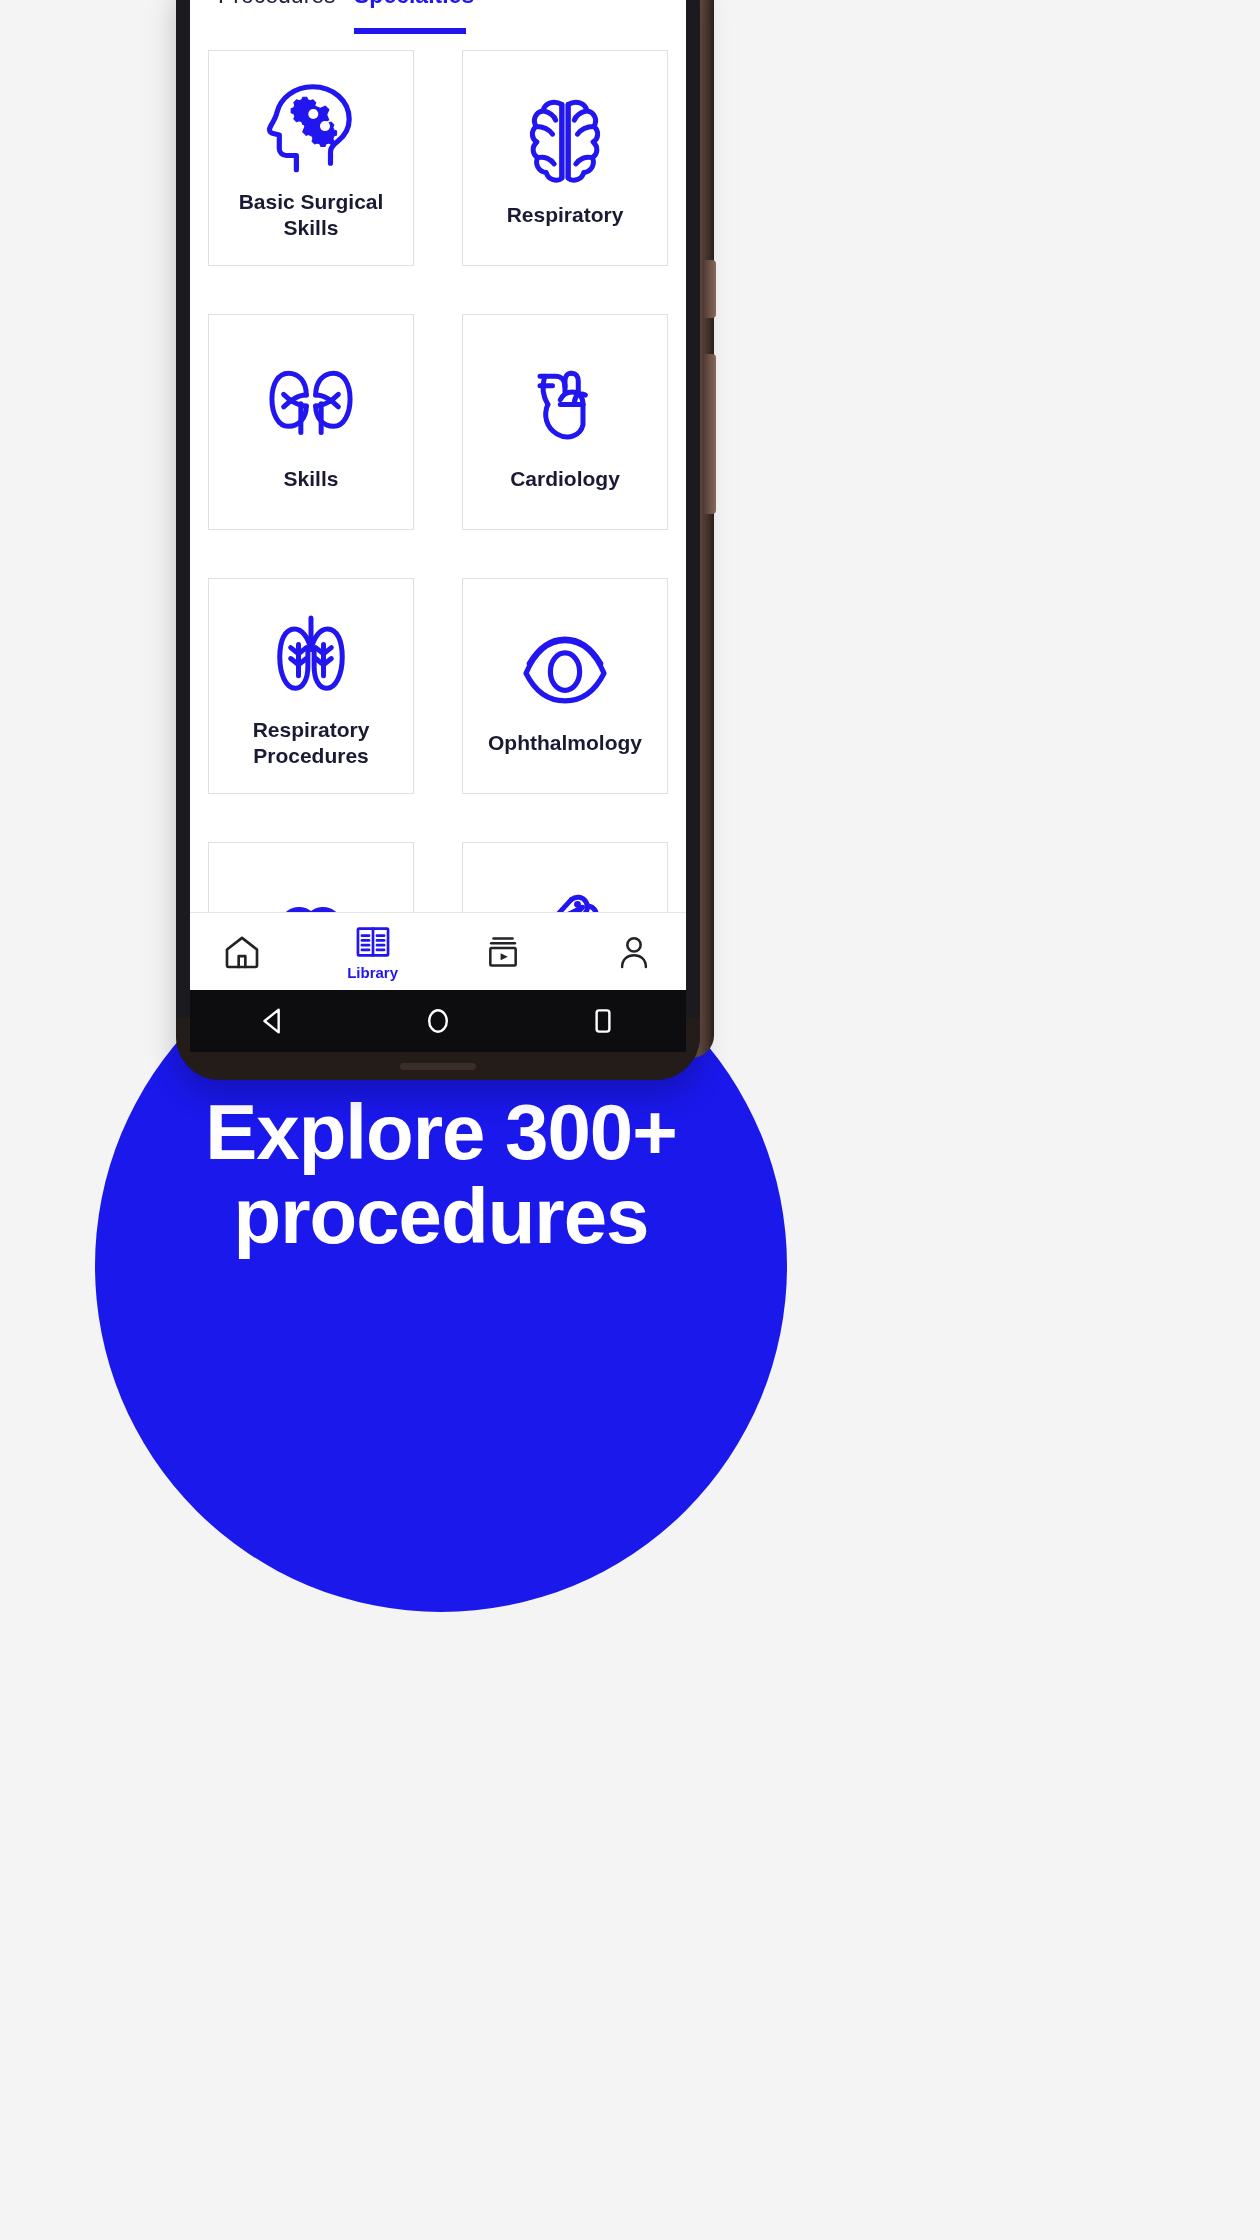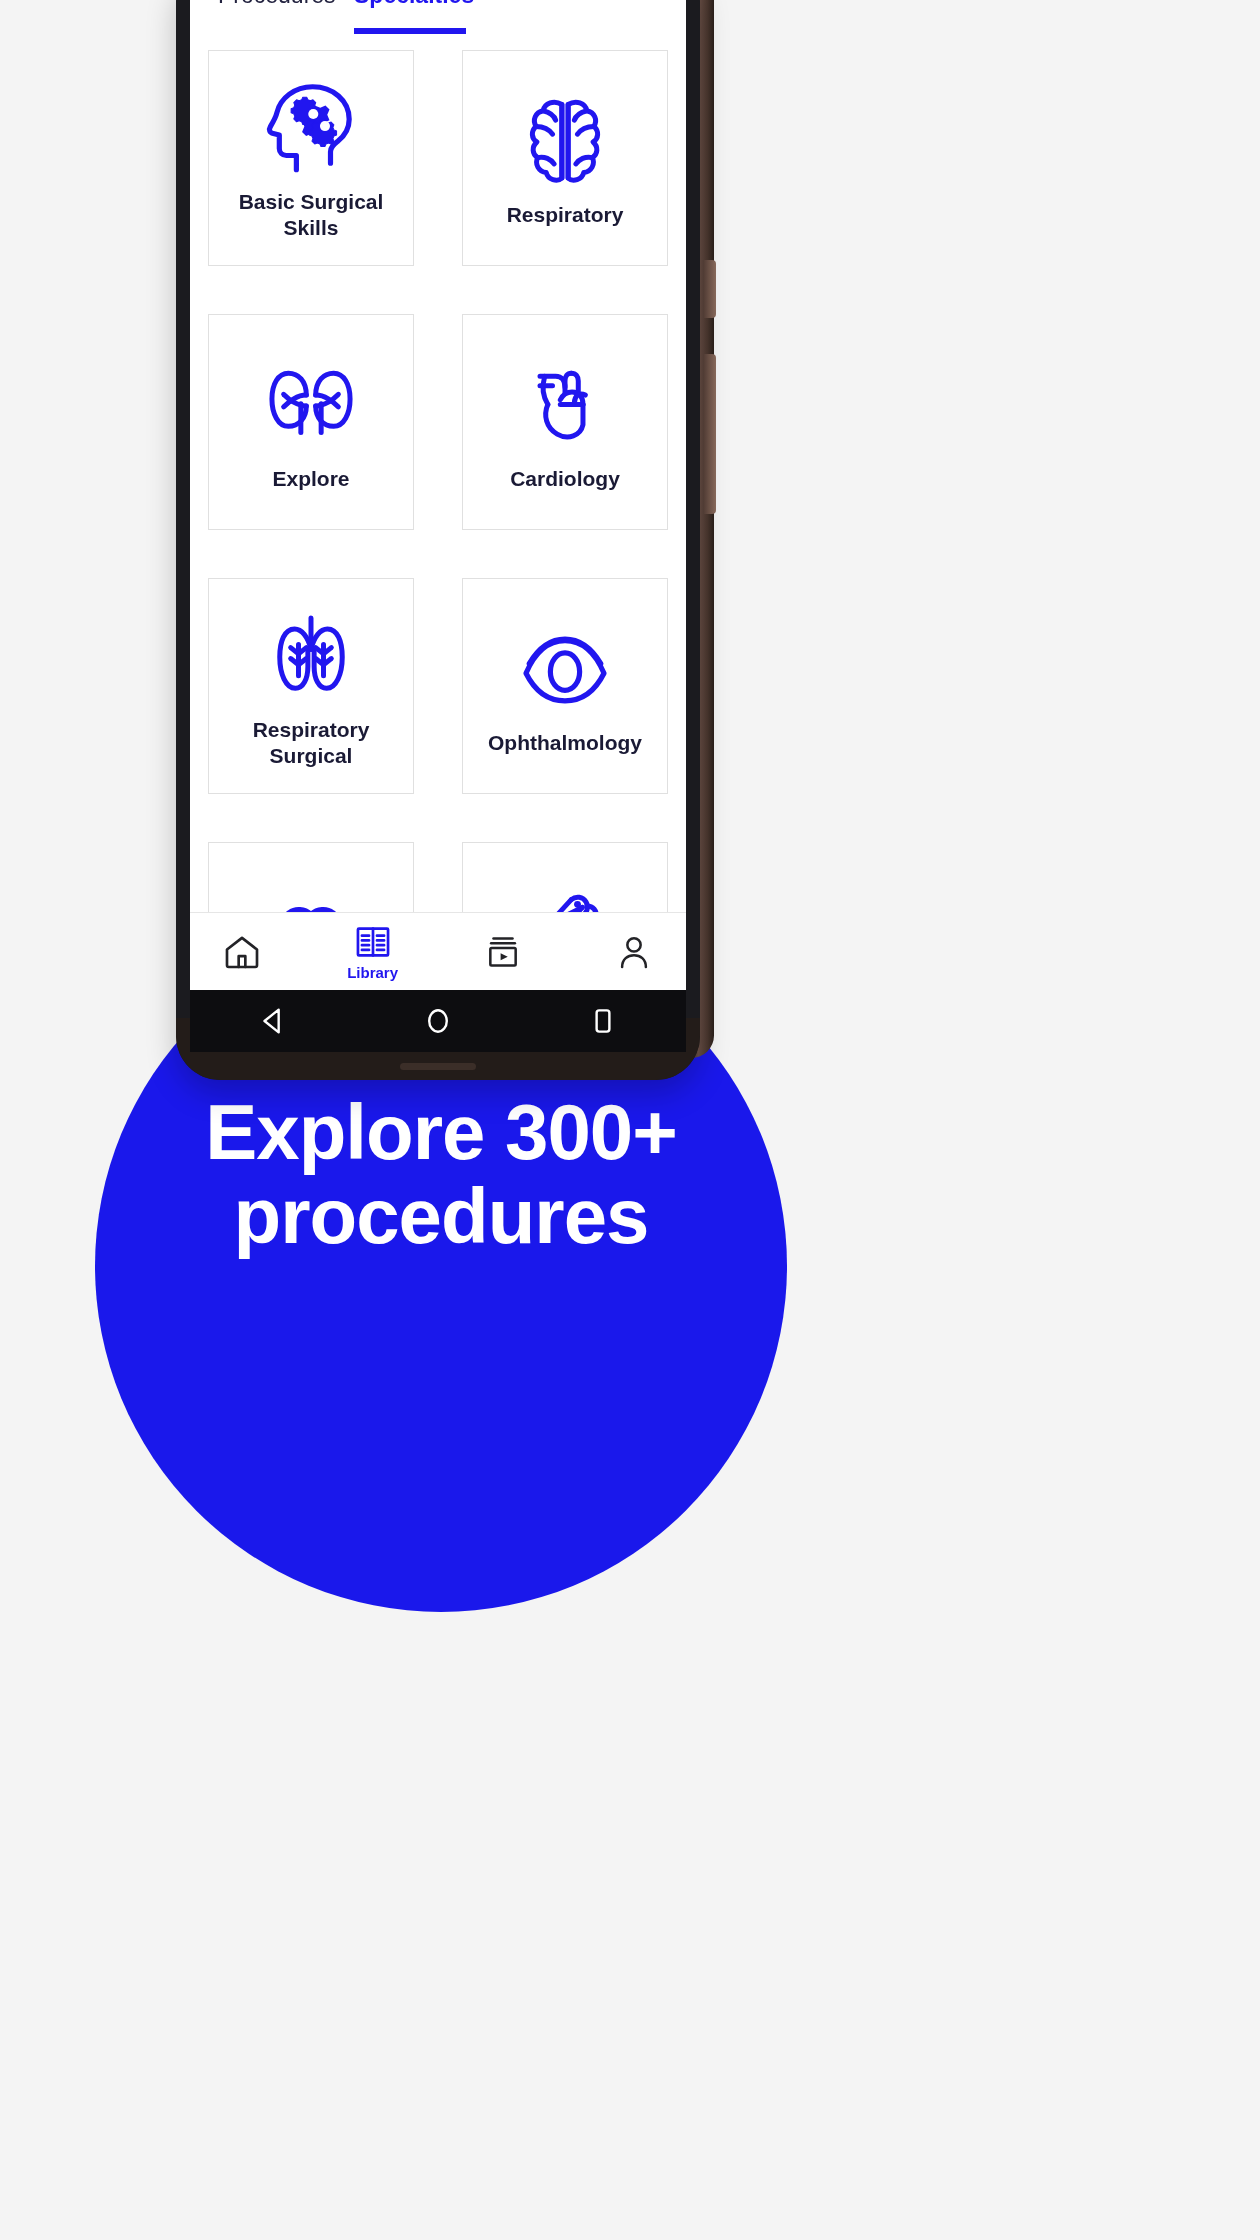--- a/index.html
+++ b/index.html
@@ -271,21 +271,21 @@
               <path d="M25.5 30.5 L25.5 49"></path>
 
               <path d="M35 25 C35 16 40 11 46.5 11 C53 11 57 18 57 27.5 C57 37 53 45 46.5 45 C40 45 35 40 35 32"></path>
               <path d="M35 25 C40 25 42 27 45 28.5"></path>
               <path d="M35 32 C40 32 42 30 45 28.5"></path>
               <path d="M45 28.5 L49.5 24.5"></path>
               <path d="M45 28.5 L49.5 32.5"></path>
               <path d="M38.5 30.5 L38.5 49"></path>
             </svg>
           </div>
-          <div class="card-label">Explore</div>
+          <div class="card-label">Skills</div>
         </div>
 
         <div class="card">
           <div class="card-icon">
             <svg width="100" height="100" viewBox="0 0 64 64" fill="none" stroke="#2116ef" stroke-width="3.2" stroke-linecap="round" stroke-linejoin="round">
 
               <path d="M16 13 H26 C30 13 32 16 32 20"></path>
               <path d="M16 19 H24"></path>
               <path d="M19 13 C17 20 18 26 21 31"></path>
 
@@ -313,21 +313,21 @@
               <path d="M24 30 L29 26"></path>
               <path d="M24 37 L19 33"></path>
               <path d="M24 37 L29 33"></path>
               <path d="M40 24 V44"></path>
               <path d="M40 30 L45 26"></path>
               <path d="M40 30 L35 26"></path>
               <path d="M40 37 L45 33"></path>
               <path d="M40 37 L35 33"></path>
             </svg>
           </div>
-          <div class="card-label">Respiratory Surgical</div>
+          <div class="card-label">Respiratory Procedures</div>
         </div>
 
         <div class="card">
           <div class="card-icon">
             <svg width="104" height="104" viewBox="0 0 64 64" fill="none" stroke="#2116ef" stroke-width="3.2" stroke-linecap="round" stroke-linejoin="round">
               <path d="M8 34 C14 20 22 14 32 14 C42 14 50 20 56 34 C50 46 42 51 32 51 C22 51 14 46 8 34 Z"></path>
               <path d="M10 28 C16 18 23 13 32 13 C41 13 48 18 54 28"></path>
               <ellipse cx="32" cy="33" rx="9" ry="11.5"></ellipse>
             </svg>
           </div>

